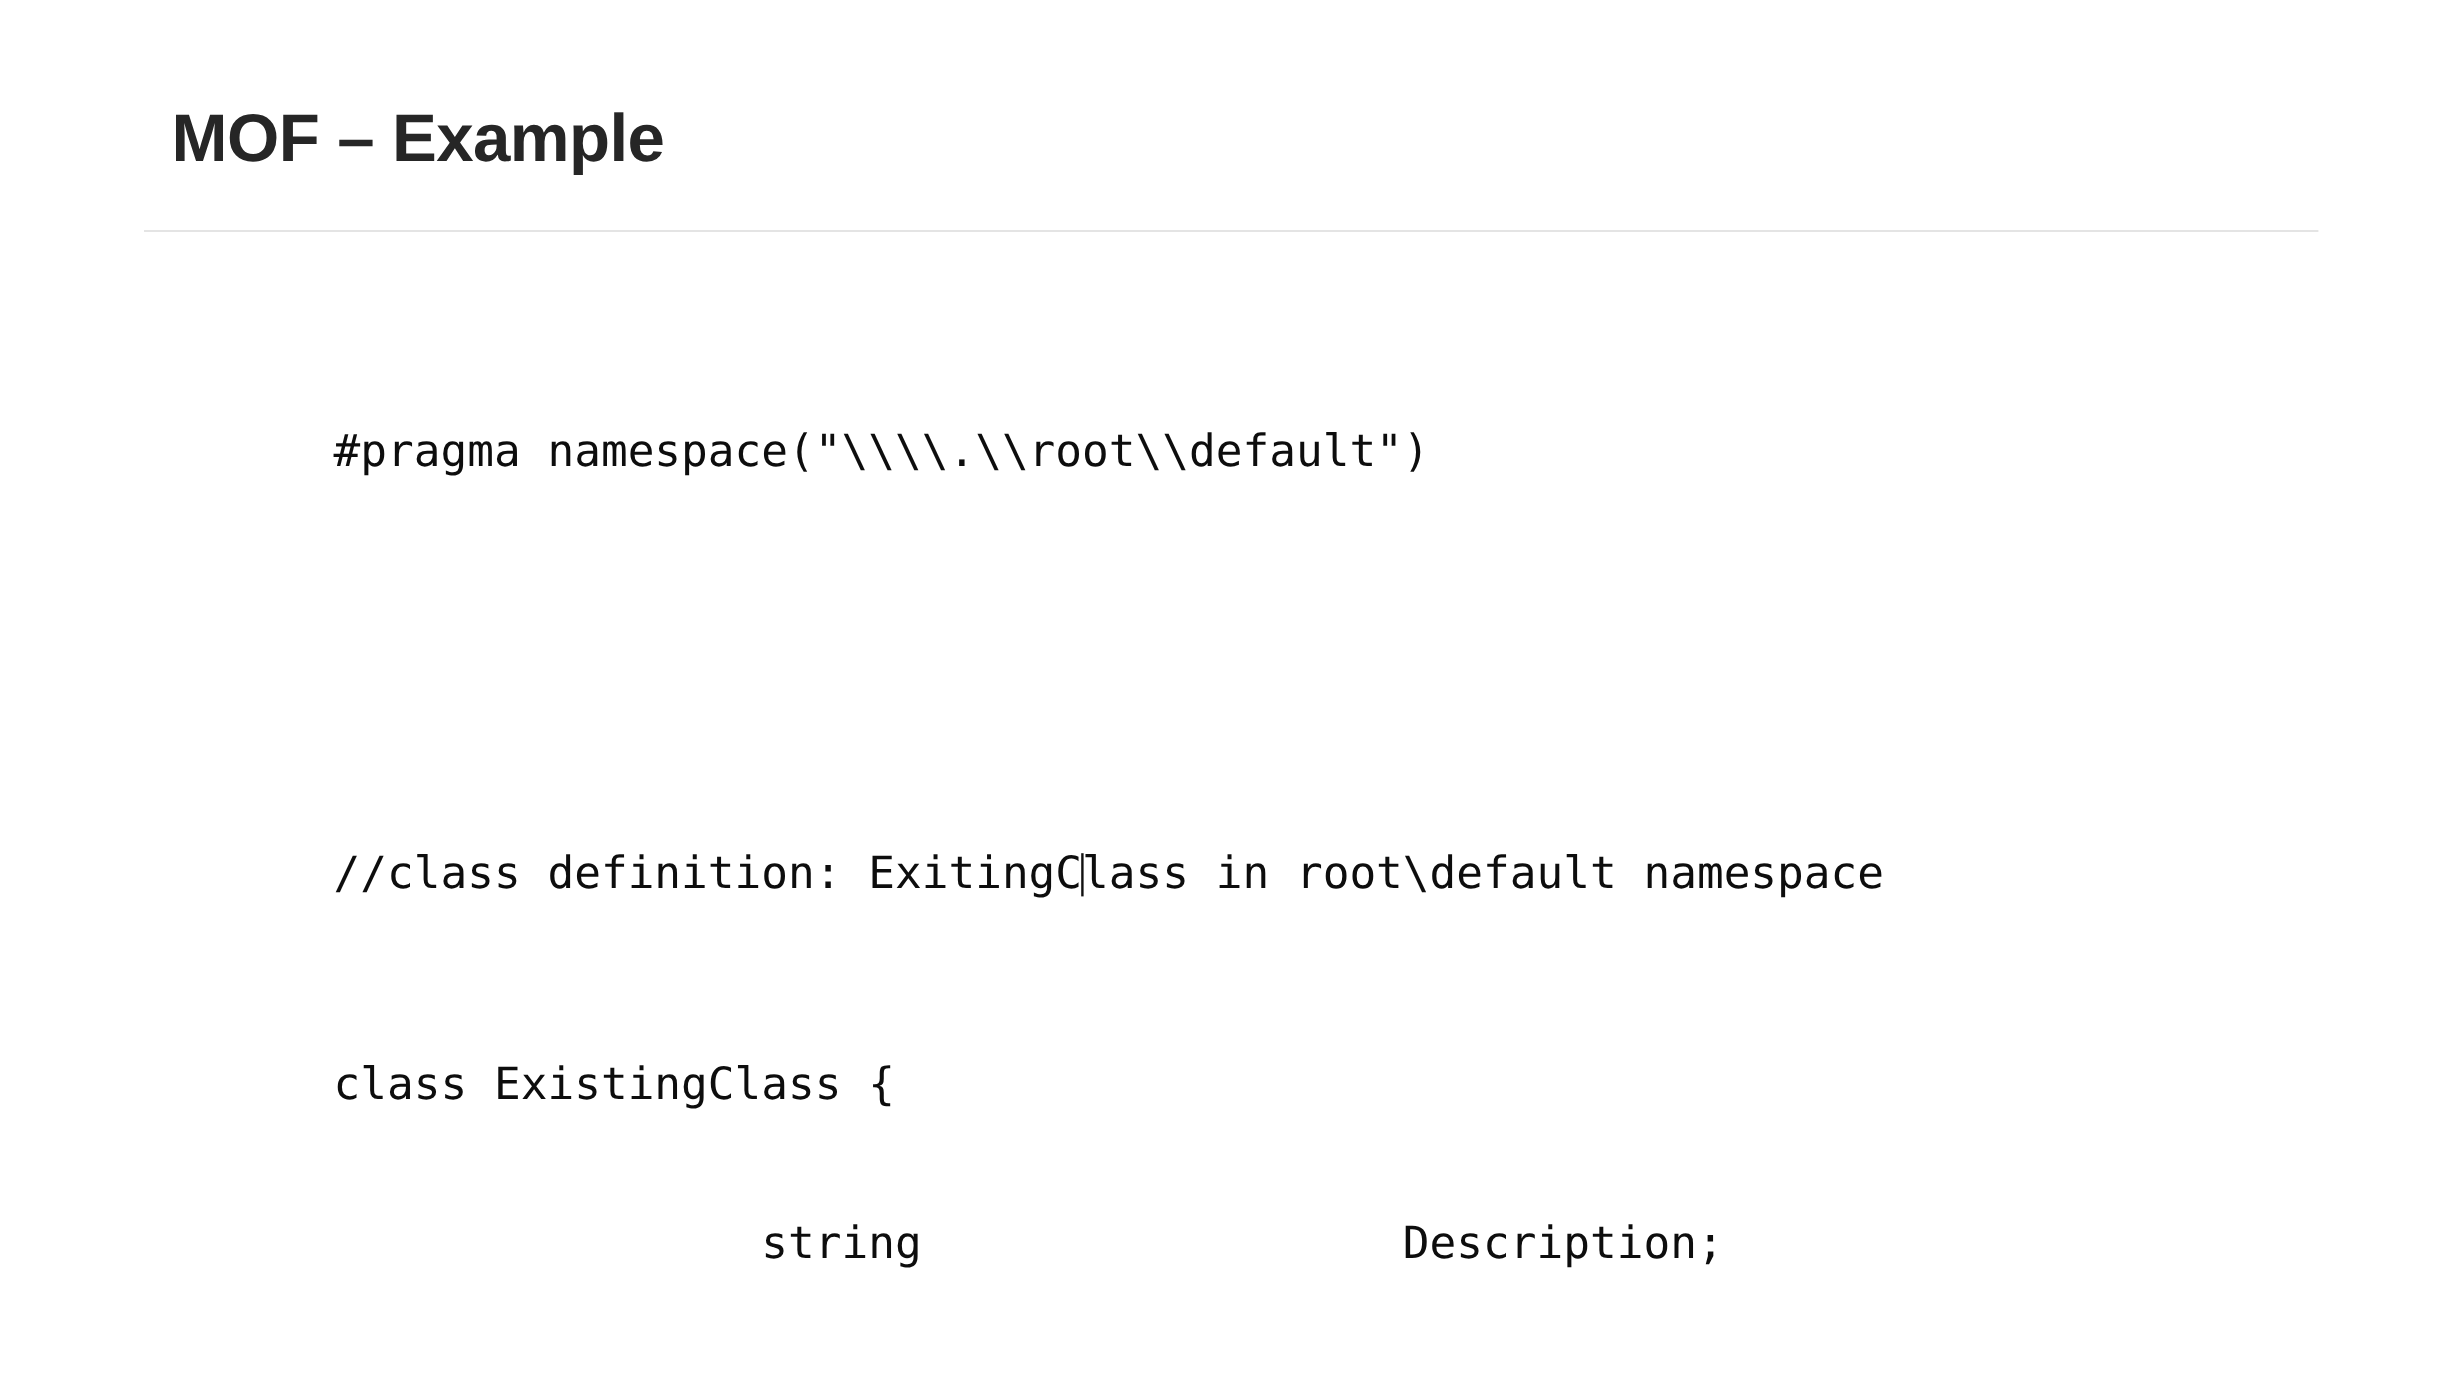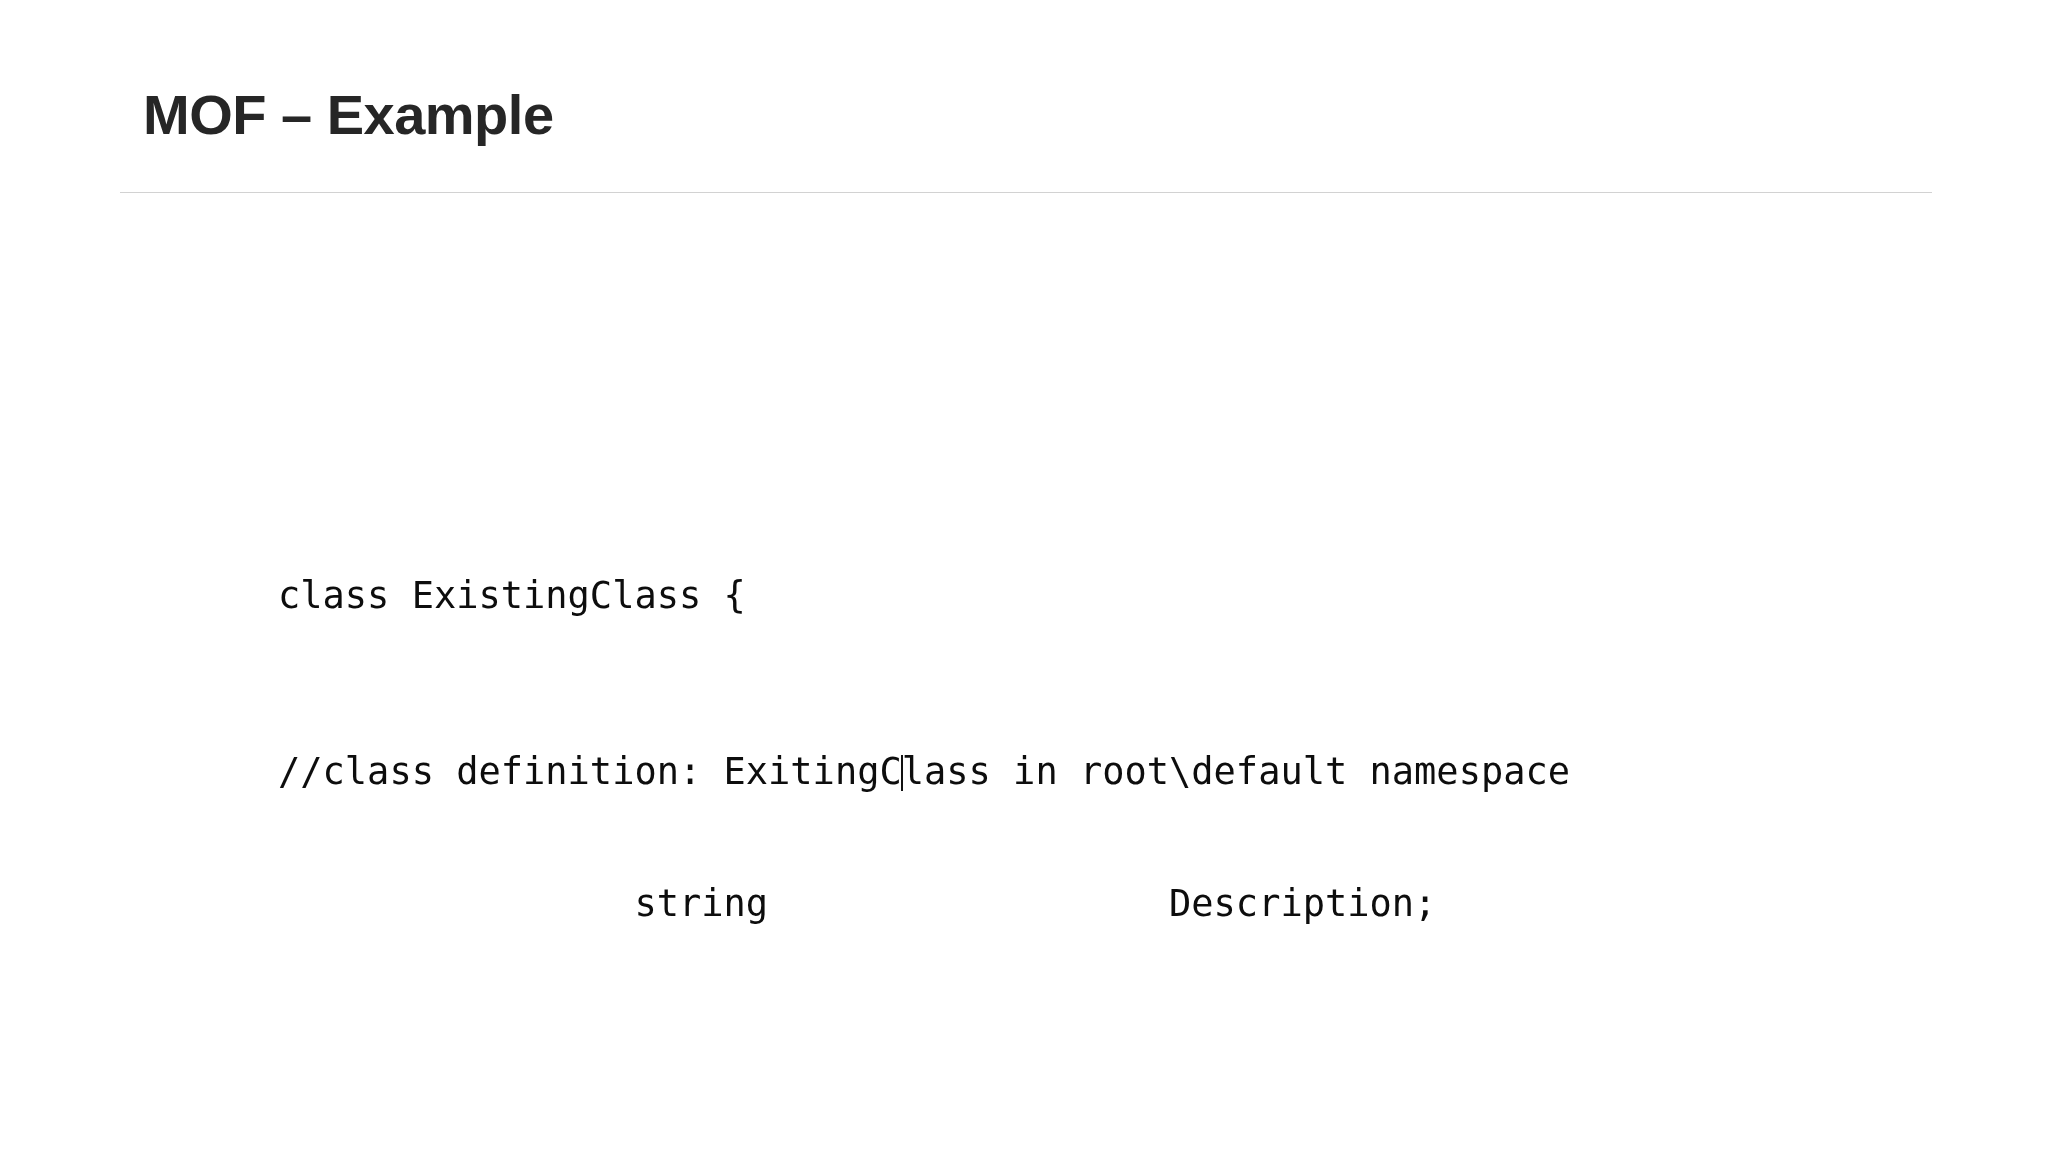--- a/index.html
+++ b/index.html
@@ -90,26 +90,27 @@
 
 <div class="slide">
 
   <div class="title-area">
     <h1 class="slide-title">MOF – Example</h1>
   </div>
   <div class="title-rule"></div>
 
   <div class="code-block">
 
+    <div class="code-line">#pragma namespace("\\\\.\\root\\default")</div>
     <div class="code-line blank"></div>
 
     
+    <div class="code-line"><span>//class definition: ExitingC</span><span class="caret"></span><span>lass in root\default namespace</span></div>
+
     <div class="code-line">class ExistingClass {</div>
-
-    <div class="code-line"><span>//class definition: ExitingC</span><span class="caret"></span><span>lass in root\default namespace</span></div>
     <div class="code-line">                string                  Description;</div>
     
     
     
     
     
     
     
     
     

